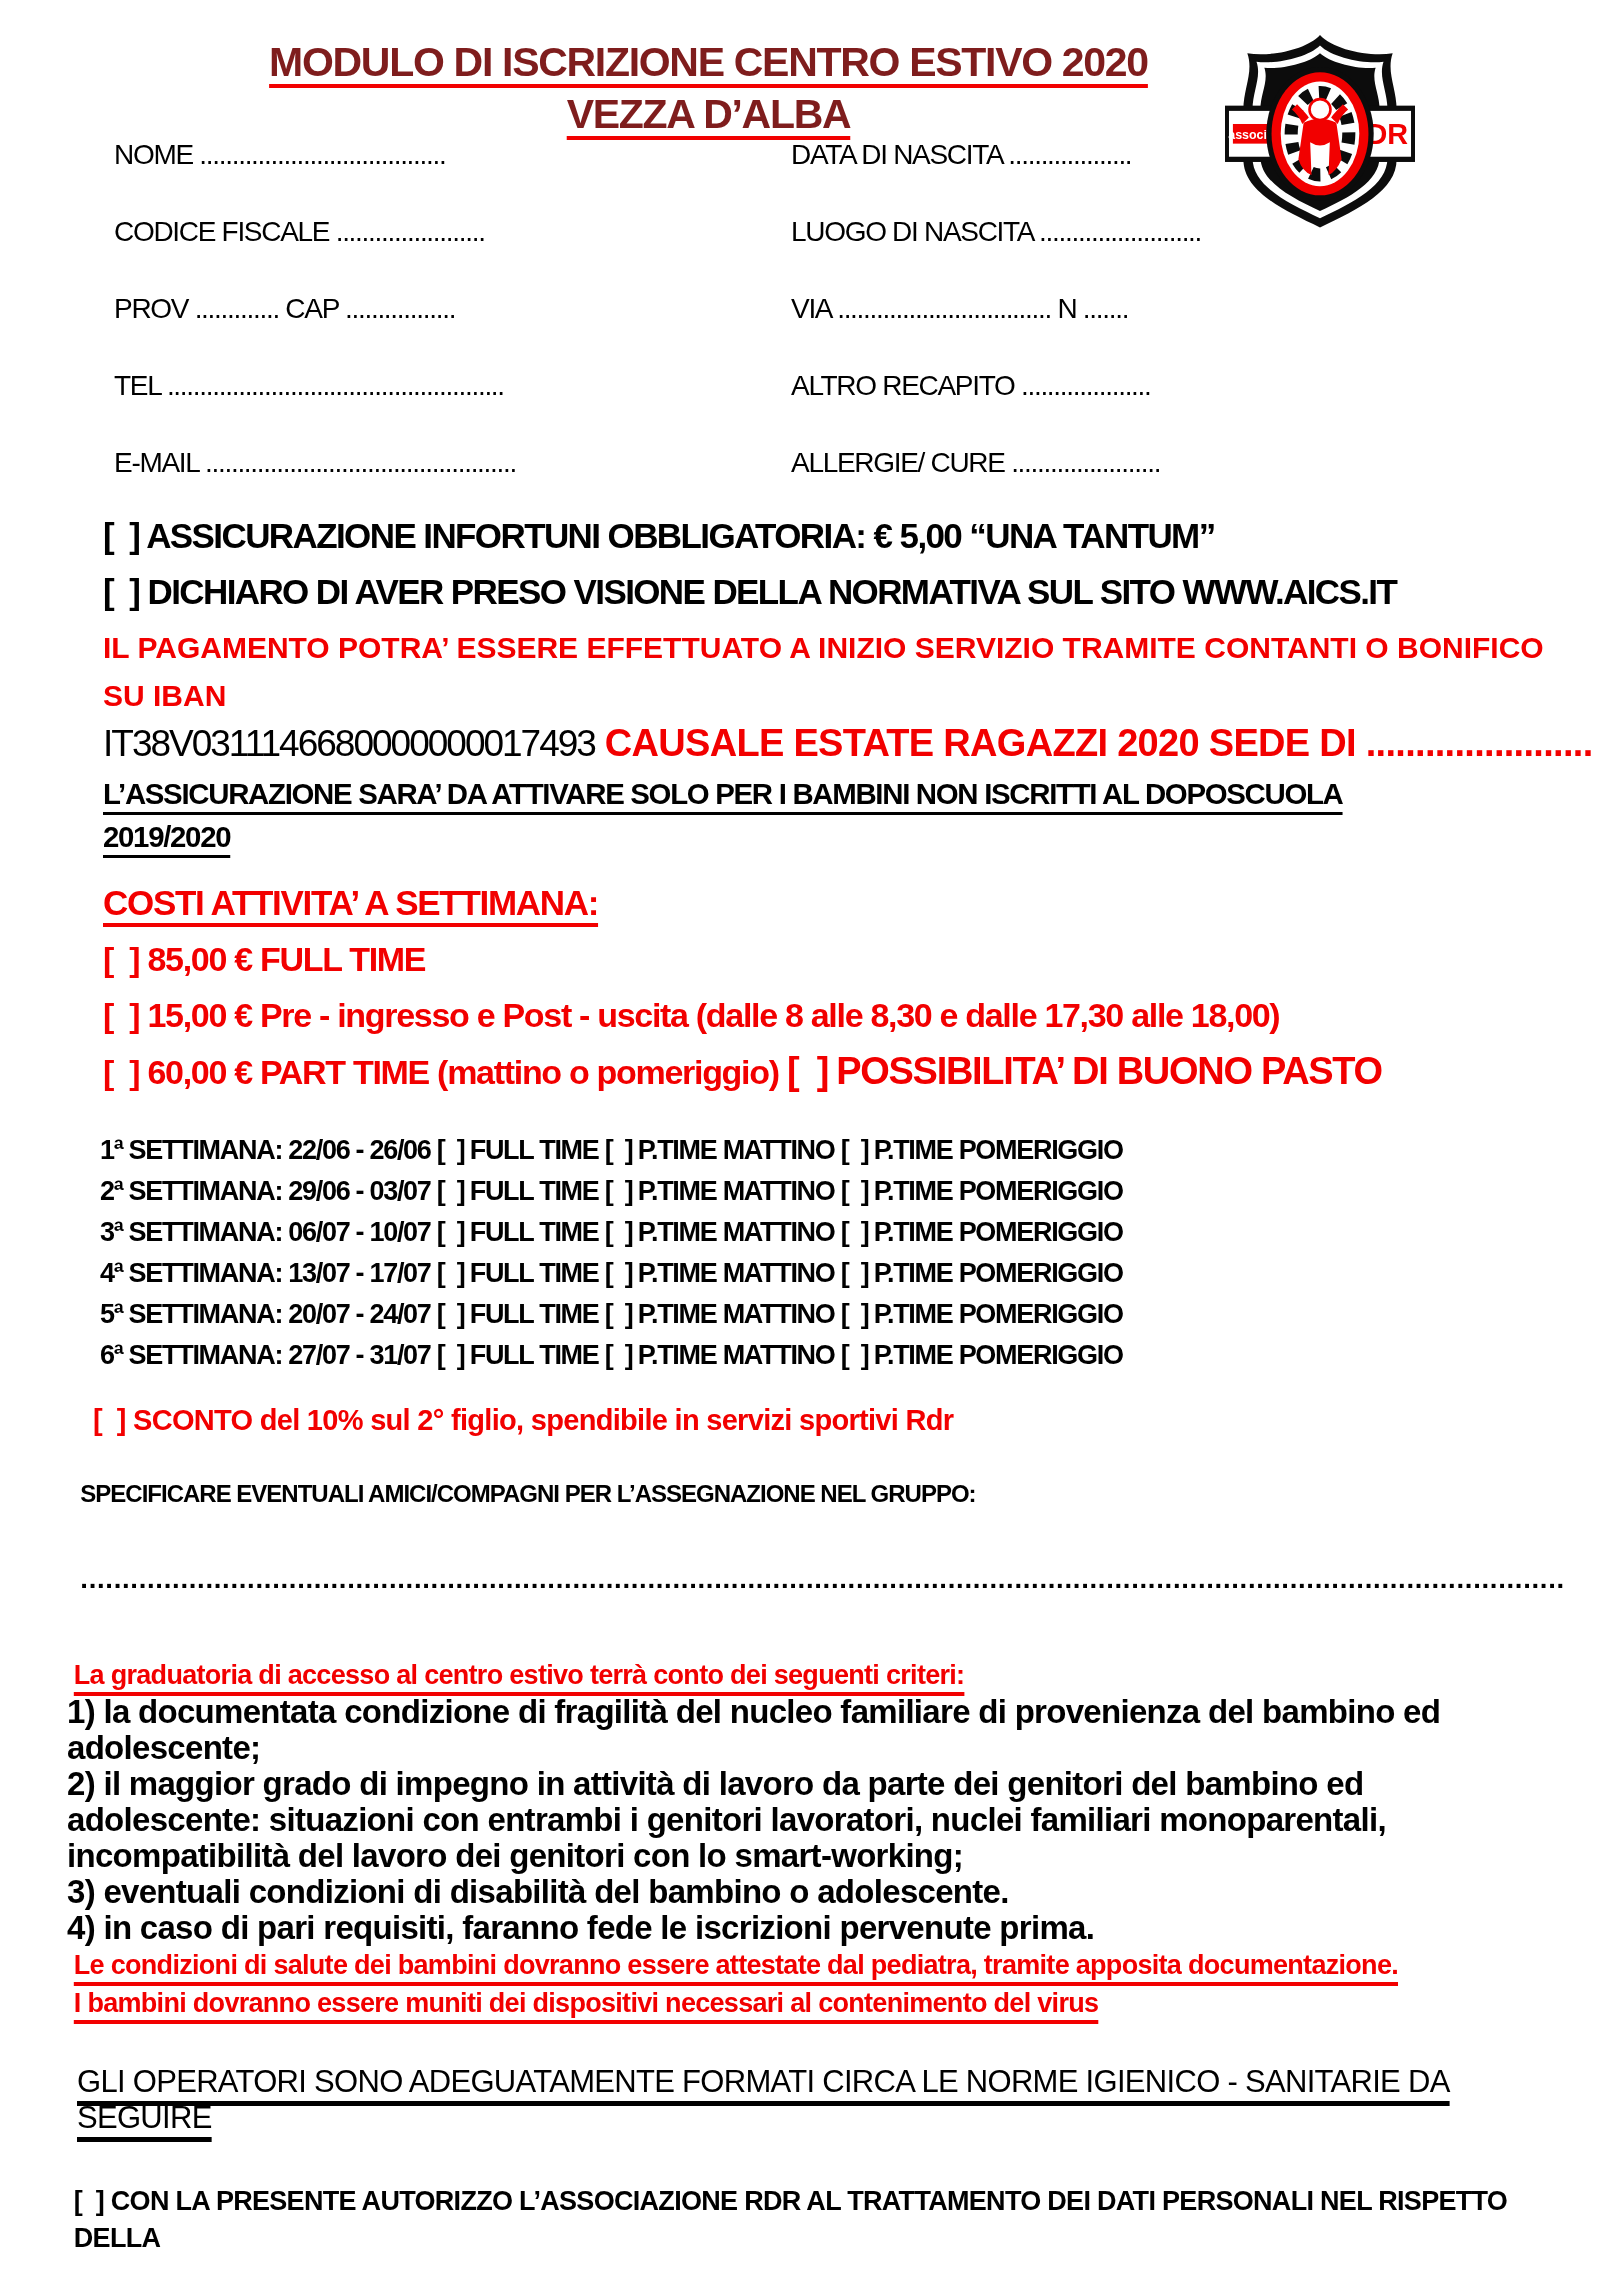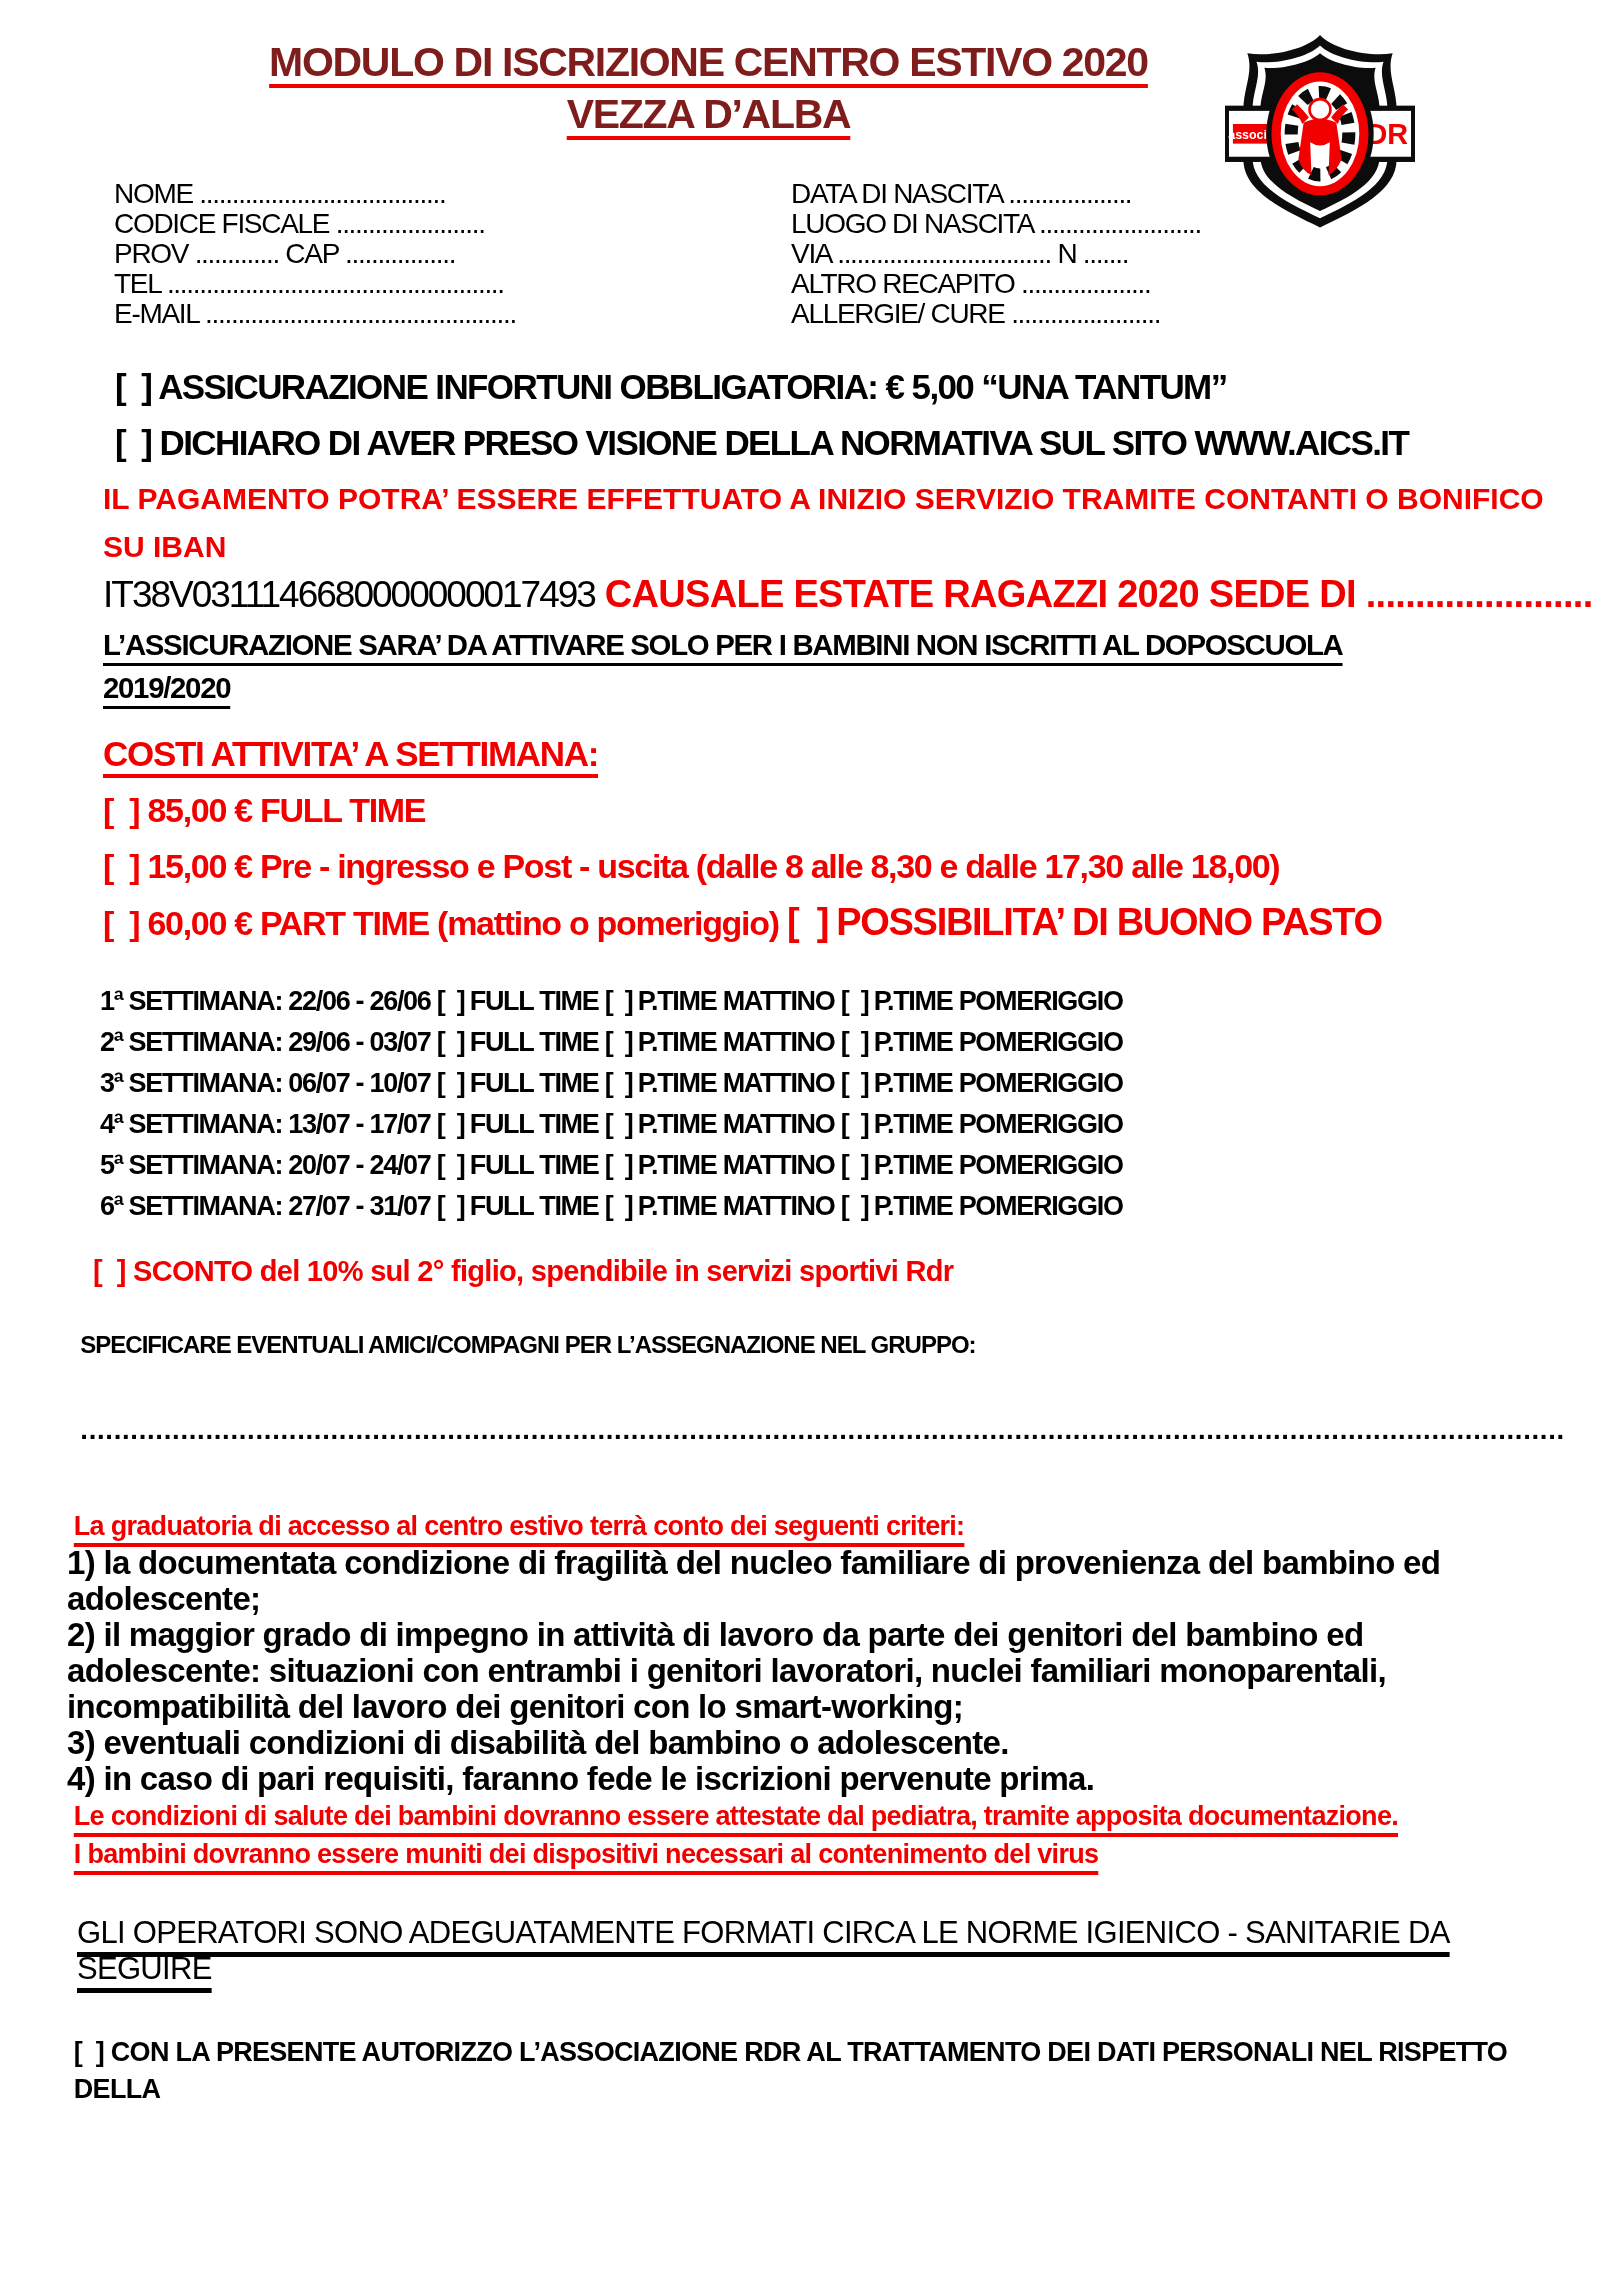--- a/index.html
+++ b/index.html
@@ -19,25 +19,25 @@
 
   
   .title-block{text-align:center;padding-right:209px;letter-spacing:-1.3px;}
   .title-line{font-size:41px;font-weight:bold;line-height:52px;color:#7f1d1d;
               text-decoration:underline #f20000;text-decoration-thickness:3.9px;text-underline-offset:7.9px;}
 
   
   .logo{position:absolute;top:31px;left:1225px;width:190px;height:203px;}
 
   
-  .fields{margin-top:39px;margin-left:52px;display:grid;grid-template-columns:677px auto;}
+  .fields{margin-left:52px;display:grid;grid-template-columns:677px auto;row-gap:47px;}
   .field{font-size:28px;letter-spacing:-1.3px;line-height:30px;white-space:nowrap;}
 
   
-  .chk-lines{margin-top:30px;margin-left:53px;}
+  .chk-lines{margin-top:30px;margin-left:41px;}
   .chk-line{font-size:35px;font-weight:bold;letter-spacing:-1.6px;line-height:56px;white-space:nowrap;}
   .cb{white-space:pre;font-weight:bold;}
 
   .pay-note{margin:3.9px 0 0 41px;font-size:30px;font-weight:bold;letter-spacing:0;line-height:48px;}
   .iban-line{margin:2.6px 0 0 41px;white-space:nowrap;}
   .iban{font-size:37px;font-weight:normal;letter-spacing:-2px;}
   .causale{font-size:38px;font-weight:bold;letter-spacing:-0.7px;}
   .ins-note{margin:6.5px 0 0 41px;font-size:29.4px;font-weight:bold;letter-spacing:-1.3px;line-height:43px;}
 
   .costi-head{margin:17px 0 0 41px;font-size:35px;font-weight:bold;letter-spacing:-1.3px;line-height:56px;}

